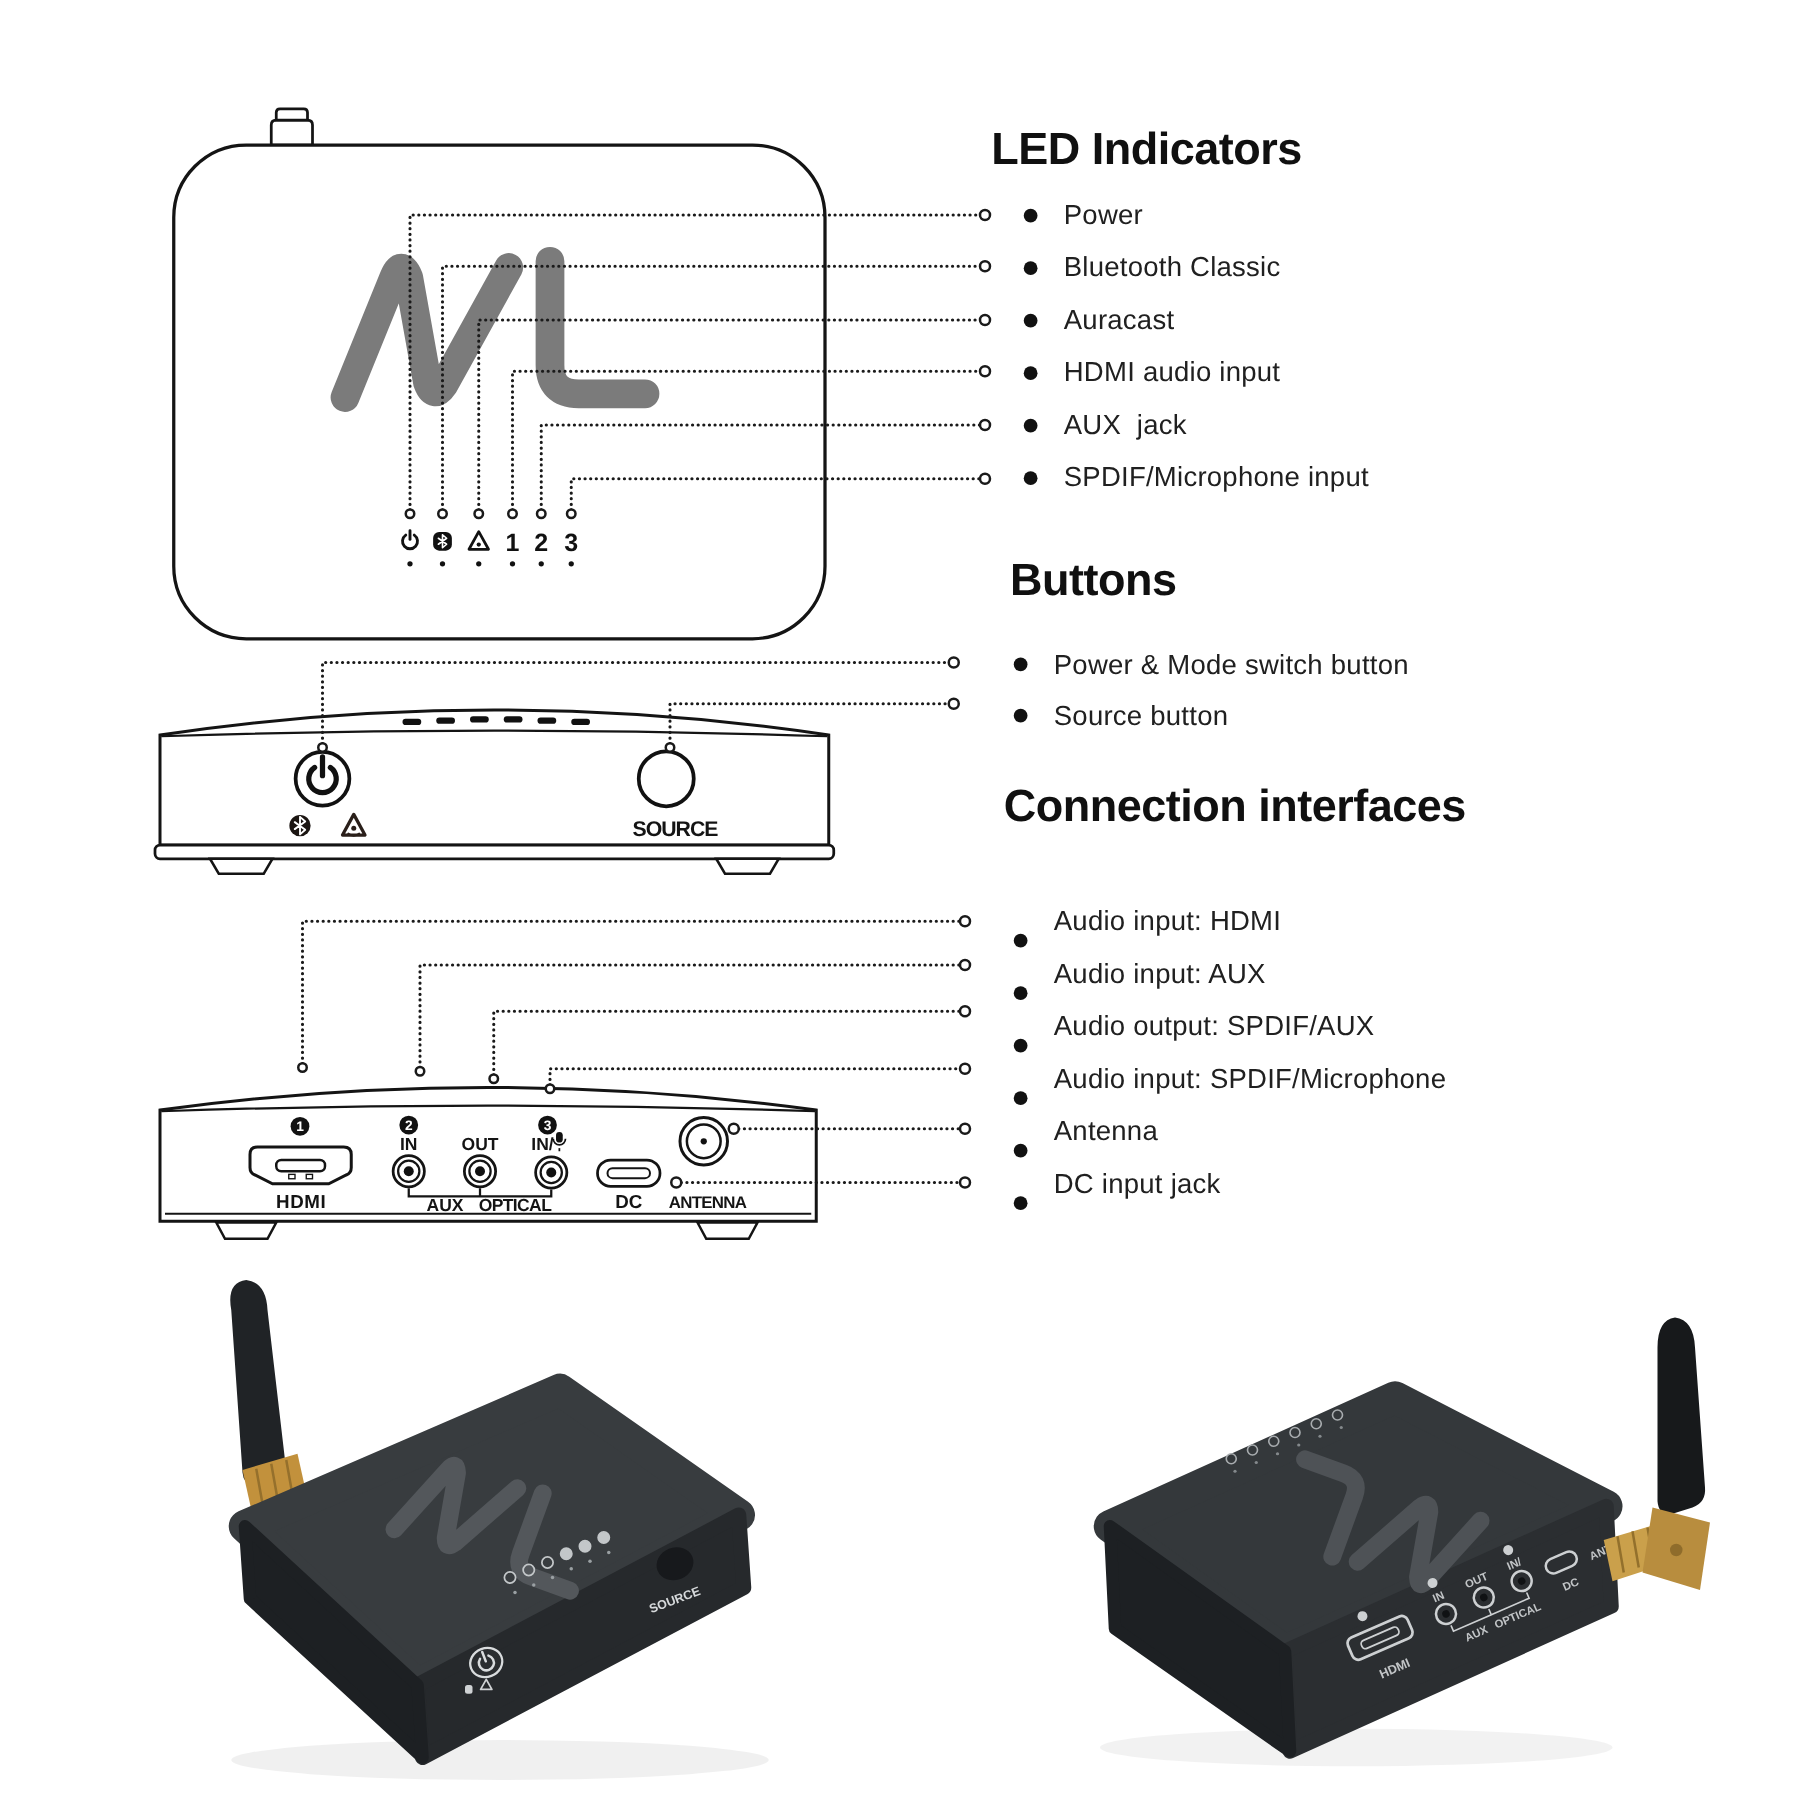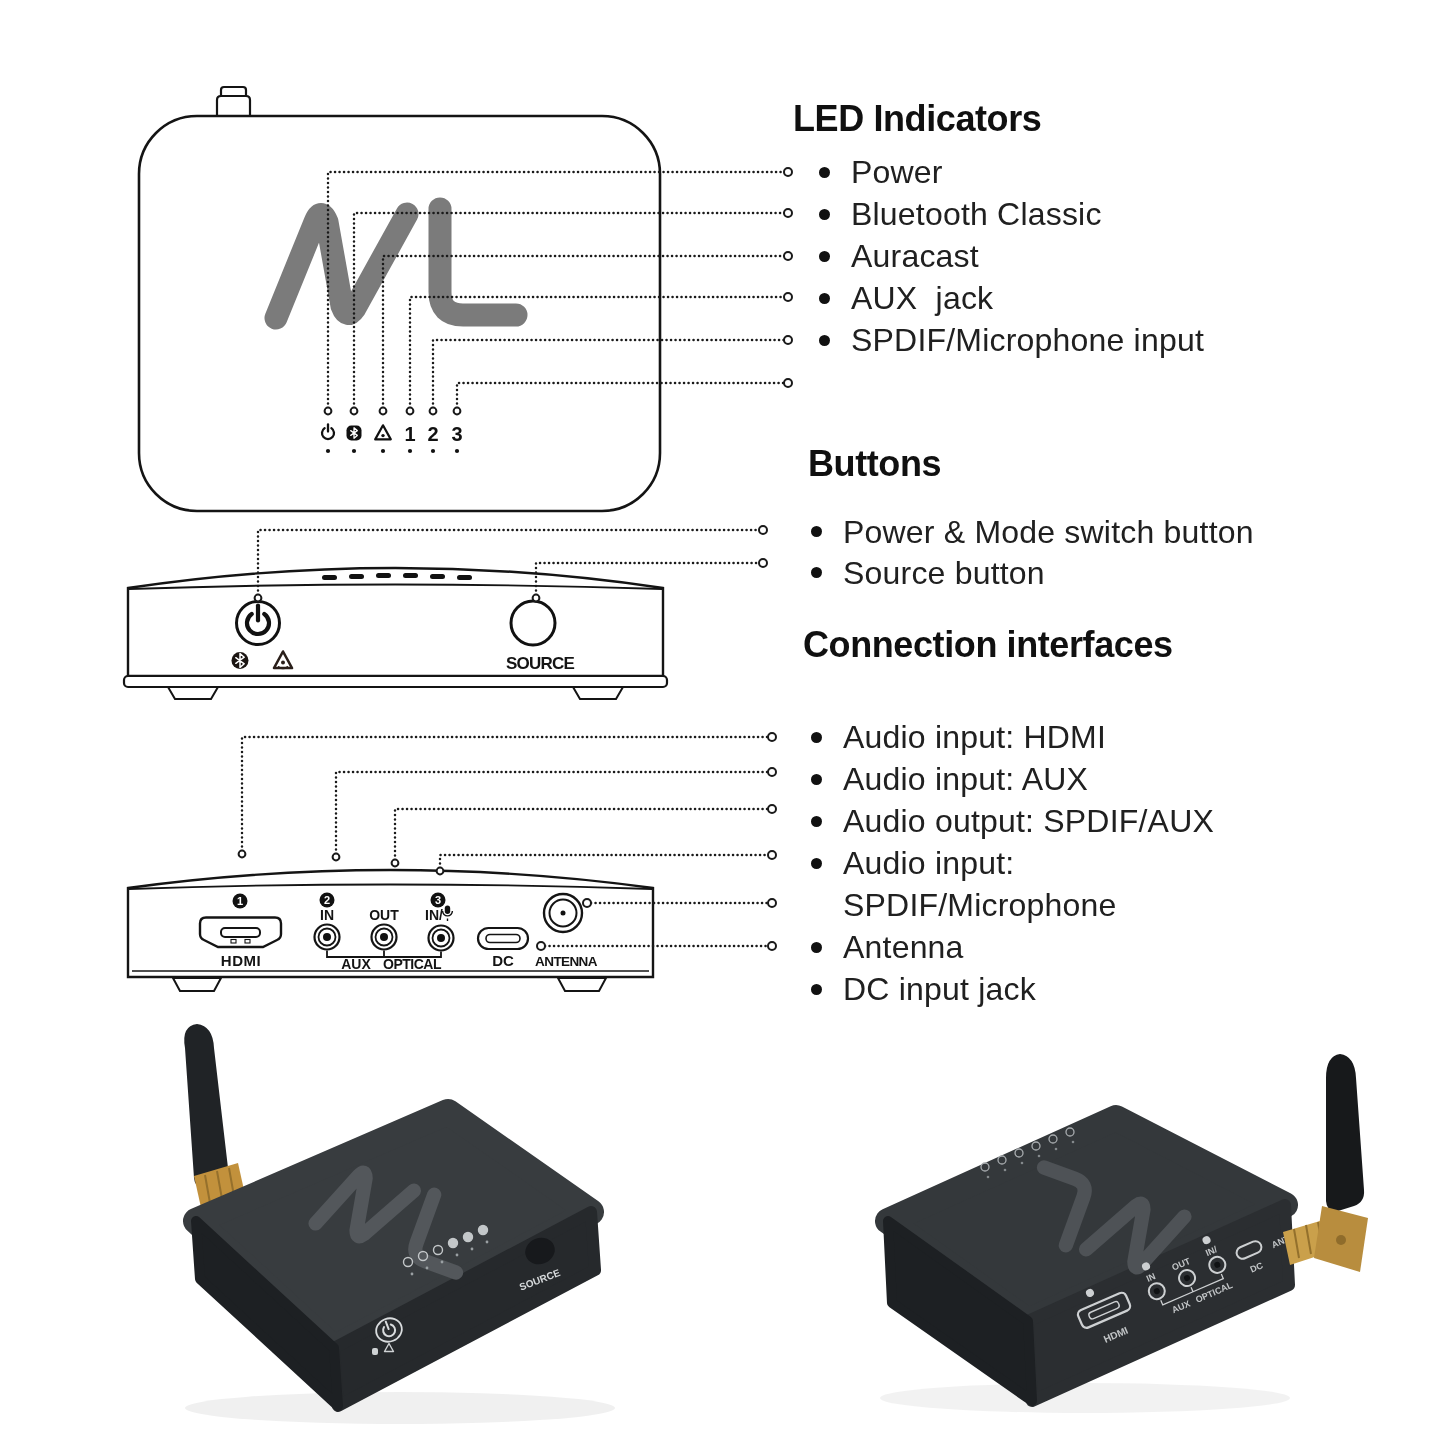--- a/index.html
+++ b/index.html
@@ -10,24 +10,24 @@
   .sec h2{margin:0;font-size:36px;font-weight:700;letter-spacing:-0.4px;color:#101010;}
   #h-led{left:793px;top:98px;}
   #h-btn{left:808px;top:443px;}
   #h-con{left:803px;top:624px;}
   ul.blist{list-style:none;margin:0;padding:0;position:absolute;}
   ul.blist li{display:flex;align-items:center;height:42px;}
   #ul-led{left:819px;top:151px;}
   #ul-btn{left:811px;top:511px;}
   #ul-btn li{height:41px;}
   #ul-con{left:811px;top:716px;}
-  #ul-con li{height:auto;min-height:42px;align-items:flex-start;}
+  #ul-con li{height:auto;min-height:42px;align-items:flex-end;}
   .dot{width:11px;height:11px;border-radius:50%;background:#111;flex:0 0 11px;margin-right:21px;}
   #ul-con .dot{margin-top:16px;}
-  .txt{font-size:32px;letter-spacing:0.2px;color:#202020;white-space:pre;line-height:42px;}
+  .txt{font-size:22px;letter-spacing:0.2px;color:#202020;white-space:pre;line-height:42px;}
   #ul-con .txt{white-space:pre-wrap;max-width:382px;}
   svg text{font-family:"Liberation Sans","DejaVu Sans",sans-serif;}
   .plabel{font-weight:700;fill:#141414;}
 </style>
 </head>
 <body>
 
 <div id="canvas">
 
 <svg id="art" width="1445" height="1445" viewBox="0 0 1445 1445">
@@ -326,20 +326,24 @@
     <li>
         <span class="dot"></span>
         <span class="txt">Bluetooth Classic</span>
       </li>
     <li>
         <span class="dot"></span>
         <span class="txt">Auracast</span>
       </li>
     <li>
         <span class="dot"></span>
+        <span class="txt">HDMI audio input</span>
+      </li>
+    <li>
+        <span class="dot"></span>
         <span class="txt">AUX  jack</span>
       </li>
     <li>
         <span class="dot"></span>
         <span class="txt">SPDIF/Microphone input</span>
       </li>
   </ul>
 
   <div class="sec" id="h-btn">
       <h2>Buttons</h2>

